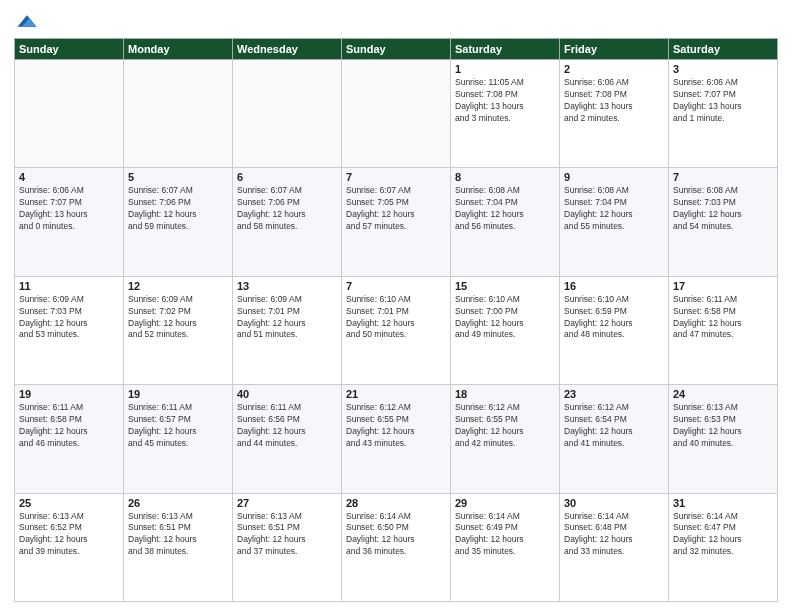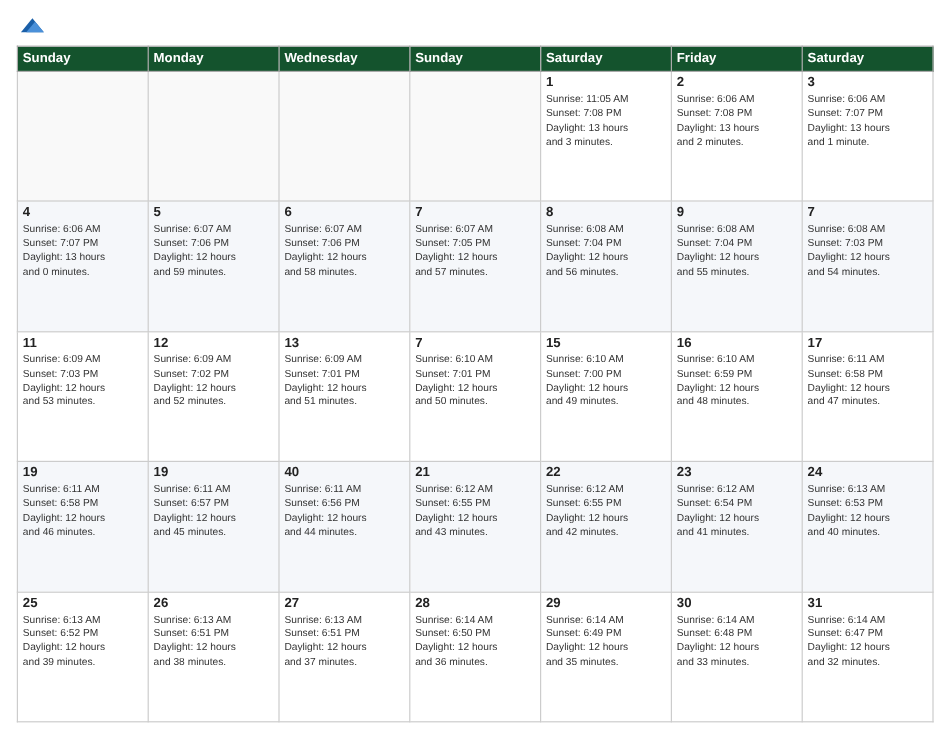--- a/index.html
+++ b/index.html
@@ -291,21 +291,21 @@
 and 44 minutes.</div>
           </td>
           <td>
             <span class="day-num">21</span>
             <div class="day-info" style="white-space: pre-line;">Sunrise: 6:12 AM
 Sunset: 6:55 PM
 Daylight: 12 hours
 and 43 minutes.</div>
           </td>
           <td>
-            <span class="day-num">22</span>
+            <span class="day-num">18</span>
             <div class="day-info" style="white-space: pre-line;">Sunrise: 6:12 AM
 Sunset: 6:55 PM
 Daylight: 12 hours
 and 42 minutes.</div>
           </td>
           <td>
             <span class="day-num">23</span>
             <div class="day-info" style="white-space: pre-line;">Sunrise: 6:12 AM
 Sunset: 6:54 PM
 Daylight: 12 hours

